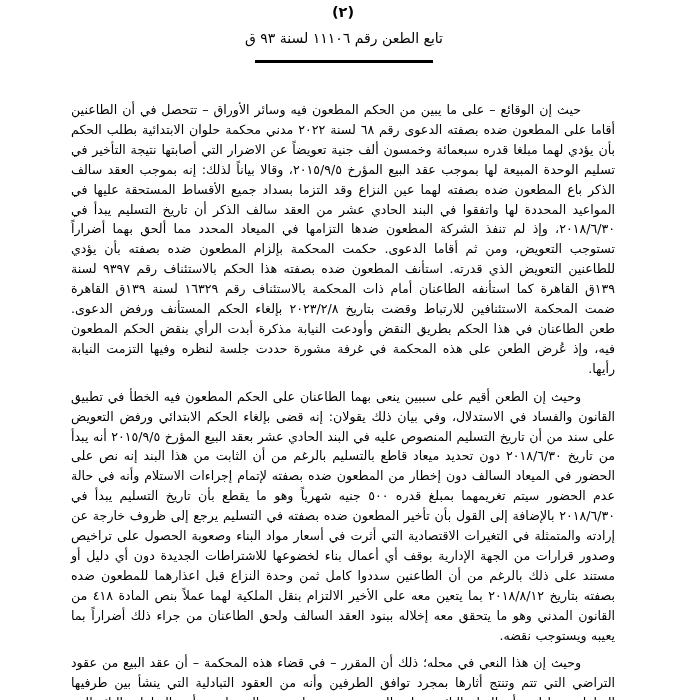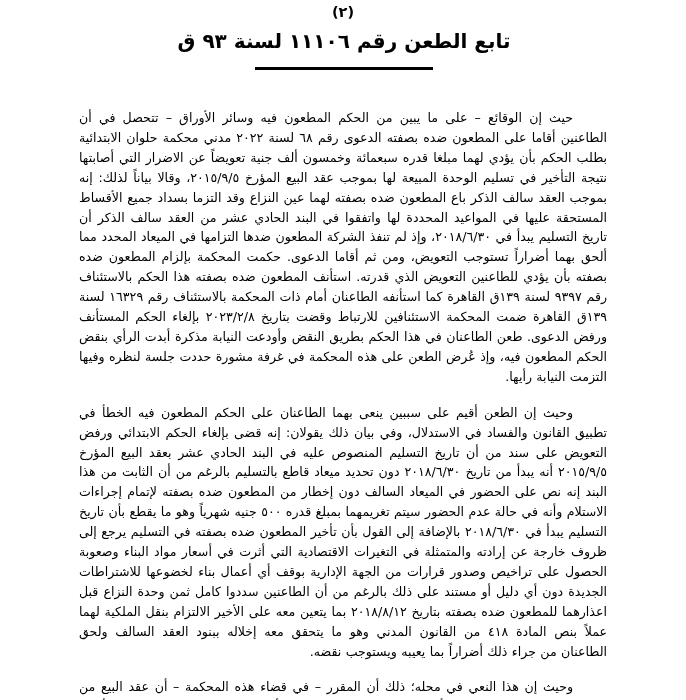--- a/index.html
+++ b/index.html
@@ -41,22 +41,22 @@
   .doc-header {
     position: absolute;
     top: 28px;
     right: 63px;
     width: 558px;
     text-align: center;
     direction: rtl;
   }
 
   .doc-header-title {
-    font-size: 20px;
-    font-weight: 700;
+    font-size: 14px;
+    font-weight: 400;
     line-height: 1.3;
     white-space: nowrap;
     display: inline-block;
   }
 
   .header-rule {
     width: 178px;
     height: 3px;
     background: #000000;
     margin: 13px auto 0 auto;
@@ -70,21 +70,21 @@
     left: 63px;
     direction: rtl;
     text-align: justify;
     text-align-last: right;
     font-size: 12.6px;
     line-height: 19.9px;
     word-spacing: 0.4px;
   }
 
   .doc-paragraph {
-    margin: 16px;
+    margin: 8px;
     padding: 0;
     text-indent: 34px;
     text-align: justify;
     text-align-last: right;
   }
 
   
   .doc-paragraph.tail-right {
     text-align-last: right;
   }

